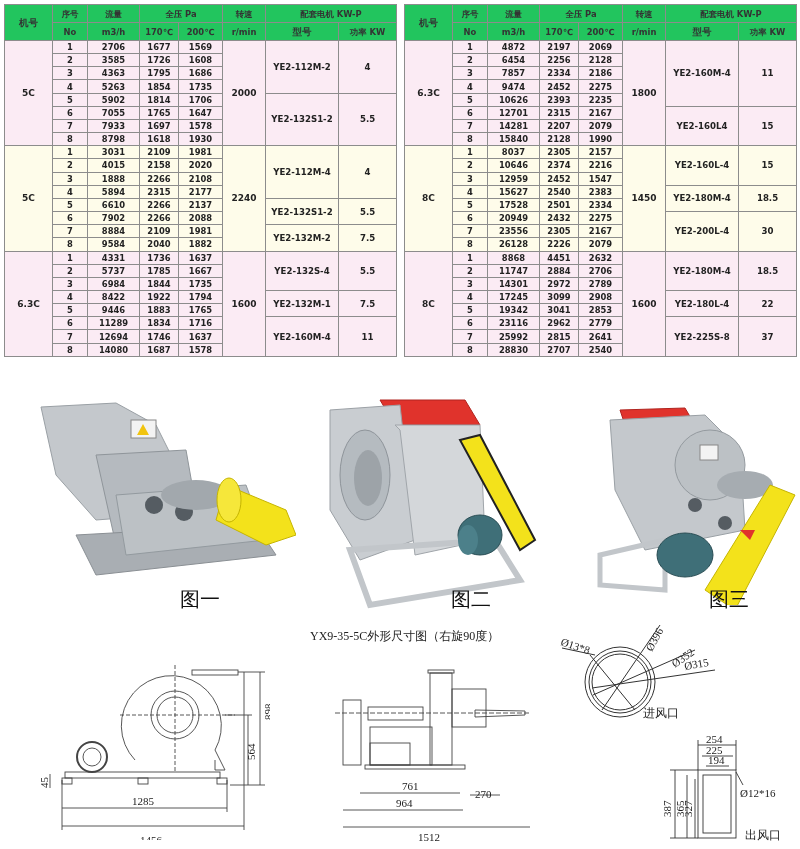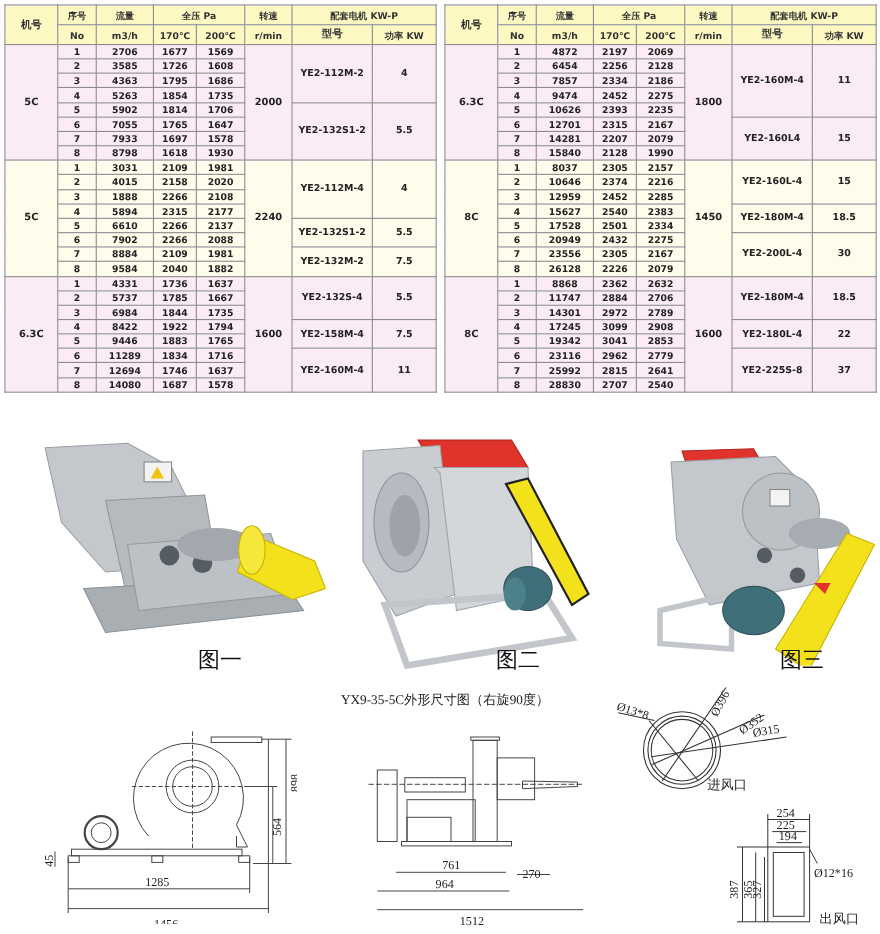--- a/index.html
+++ b/index.html
@@ -1,19 +1,19 @@
 <!DOCTYPE html>
 <html><head>
 <meta charset="utf-8">
 <style>
   html,body{margin:0;padding:0;background:#fff;}
   body{width:800px;height:849px;position:relative;overflow:hidden;font-family:"DejaVu Sans","Liberation Sans",sans-serif;}
   .tbl{position:absolute;top:4px;border-collapse:collapse;table-layout:fixed;font-size:8.4px;font-weight:bold;color:#222;}
   .tbl td,.tbl th{border:1px solid #8c8c8c;text-align:center;padding:0;line-height:12px;height:12.17px;overflow:hidden;white-space:nowrap;}
-  .tbl th{background:#fef9c3;font-weight:bold;color:#333;height:17px;}
+  .tbl th{background:#22c55e;font-weight:bold;color:#333;height:17px;}
   .tbl th.cn{font-family:Liberation Sans, sans-serif;font-size:9.5px;}
   .tbl .pink td{background:#fbebf4;}
   .tbl .cream td{background:#fefcea;}
   .tbl td.grp{font-size:9px;}
   .tbl td.model,.tbl td.kw{font-size:8.6px;}
   #tblL{left:4px;width:392px;}
   #tblR{left:404px;width:392px;}
 
   .photo{position:absolute;}
   .cap{position:absolute;font-family:"DejaVu Serif",serif;font-size:20px;color:#111;}
@@ -185,21 +185,21 @@
         <td>3</td>
         <td>6984</td>
         <td>1844</td>
         <td>1735</td>
       </tr>
       <tr class="pink">
         <td>4</td>
         <td>8422</td>
         <td>1922</td>
         <td>1794</td>
-        <td class="model" rowspan="2">YE2-158M-4</td>
+        <td class="model" rowspan="2">YE2-132M-1</td>
         <td class="kw" rowspan="2">7.5</td>
       </tr>
       <tr class="pink">
         <td>5</td>
         <td>9446</td>
         <td>1883</td>
         <td>1765</td>
       </tr>
       <tr class="pink">
         <td>6</td>
@@ -322,21 +322,21 @@
       <tr class="cream">
         <td>2</td>
         <td>10646</td>
         <td>2374</td>
         <td>2216</td>
       </tr>
       <tr class="cream">
         <td>3</td>
         <td>12959</td>
         <td>2452</td>
-        <td>2285</td>
+        <td>1547</td>
       </tr>
       <tr class="cream">
         <td>4</td>
         <td>15627</td>
         <td>2540</td>
         <td>2383</td>
         <td class="model" rowspan="2">YE2-180M-4</td>
         <td class="kw" rowspan="2">18.5</td>
       </tr>
       <tr class="cream">
@@ -362,21 +362,21 @@
       <tr class="cream">
         <td>8</td>
         <td>26128</td>
         <td>2226</td>
         <td>2079</td>
       </tr>
       <tr class="pink">
         <td class="grp" rowspan="8">8C</td>
         <td>1</td>
         <td>8868</td>
-        <td>2362</td>
+        <td>4451</td>
         <td>2632</td>
         <td class="grp" rowspan="8">1600</td>
         <td class="model" rowspan="3">YE2-180M-4</td>
         <td class="kw" rowspan="3">18.5</td>
       </tr>
       <tr class="pink">
         <td>2</td>
         <td>11747</td>
         <td>2884</td>
         <td>2706</td>

